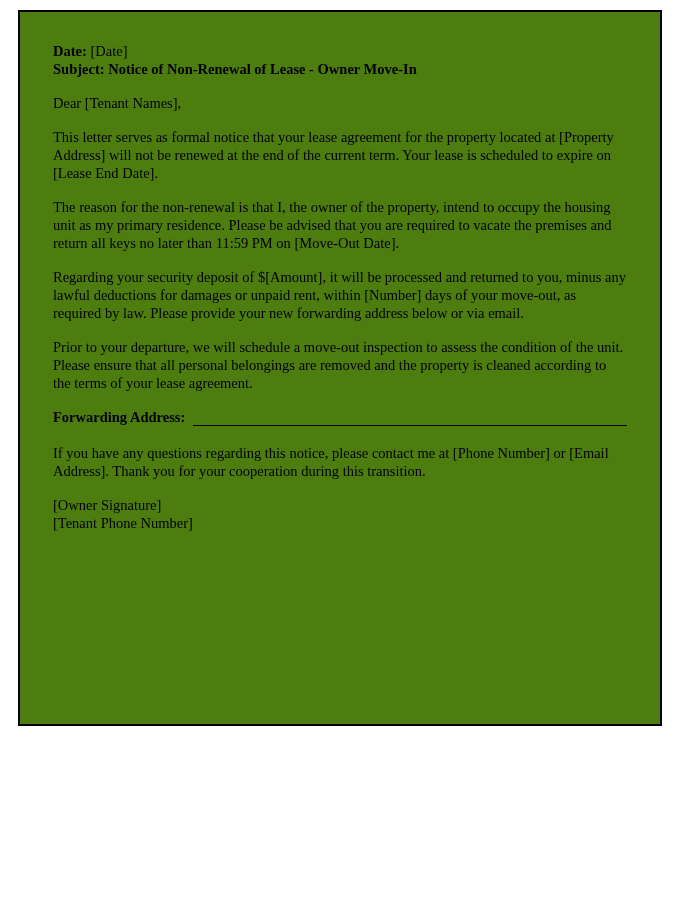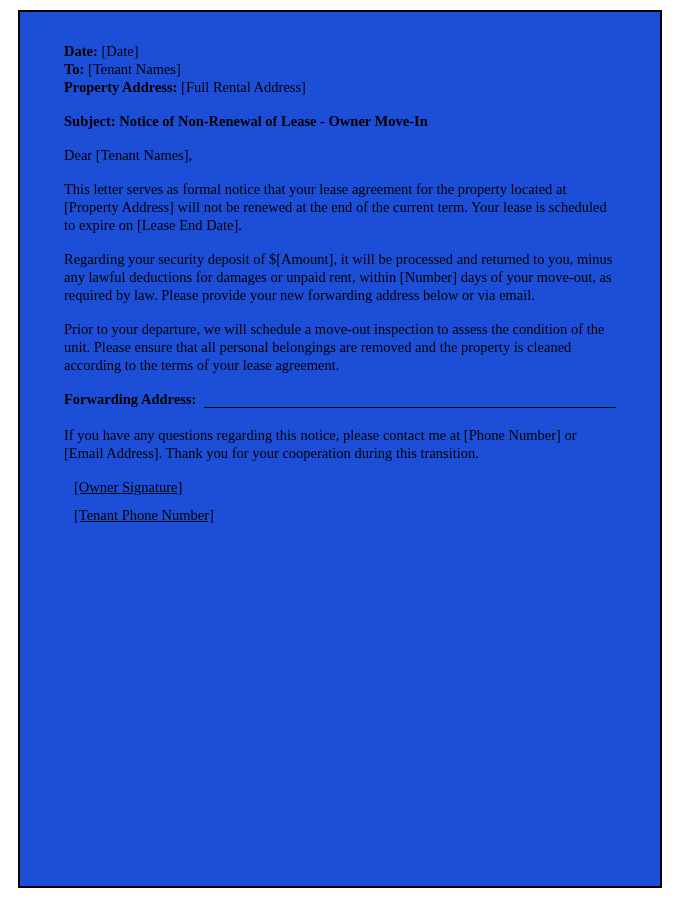--- a/index.html
+++ b/index.html
@@ -8,24 +8,24 @@
     background: #ffffff;
     width: 700px;
     height: 900px;
   }
   .page {
     box-sizing: border-box;
     position: absolute;
     left: 18px;
     top: 10px;
     width: 644px;
-    height: 878px;
+    height: 716px;
     border: 2px solid #000000;
-    background: #1d4ed8;
-    padding: 30px 44px;
+    background: #4d7c0f;
+    padding: 30px 33px;
     font-family: "Liberation Serif", "DejaVu Serif", serif;
     font-size: 14.5px;
     line-height: 18px;
     color: #000000;
   }
   .block {
     margin: 0 0 16px 0;
   }
   .line {
     margin: 0;
@@ -38,51 +38,41 @@
     align-items: flex-end;
     margin: 0 0 18px 0;
   }
   .fwd-row .blank {
     flex: 1;
     border-bottom: 1.5px solid #000000;
     height: 1em;
     margin-left: 8px;
   }
   .sig-block div {
-    margin: 10px;
-    text-decoration: underline;
+    margin: 0;
   }
 </style>
 </head>
 <body>
 
 <div class="page">
 
   <p class="block line">
     <strong>Date:</strong>
     <span>[Date]</span>
   </p>
 
-  <div class="block">
-    <p class="line">
-      <strong>To:</strong>
-      <span>[Tenant Names]</span>
-    </p>
-    <p class="line">
-      <strong>Property Address:</strong>
-      <span>[Full Rental Address]</span>
-    </p>
-  </div>
 
   <p class="block bold">Subject: Notice of Non-Renewal of Lease - Owner Move-In</p>
 
   <p class="block">Dear [Tenant Names],</p>
 
   <p class="block">This letter serves as formal notice that your lease agreement for the property located at [Property Address] will not be renewed at the end of the current term. Your lease is scheduled to expire on [Lease End Date].</p>
 
+  <p class="block">The reason for the non-renewal is that I, the owner of the property, intend to occupy the housing unit as my primary residence. Please be advised that you are required to vacate the premises and return all keys no later than 11:59 PM on [Move-Out Date].</p>
 
   <p class="block">Regarding your security deposit of $[Amount], it will be processed and returned to you, minus any lawful deductions for damages or unpaid rent, within [Number] days of your move-out, as required by law. Please provide your new forwarding address below or via email.</p>
 
   <p class="block">Prior to your departure, we will schedule a move-out inspection to assess the condition of the unit. Please ensure that all personal belongings are removed and the property is cleaned according to the terms of your lease agreement.</p>
 
   <div class="fwd-row">
     <strong>Forwarding Address:</strong>
     <span class="blank"></span>
   </div>
 

